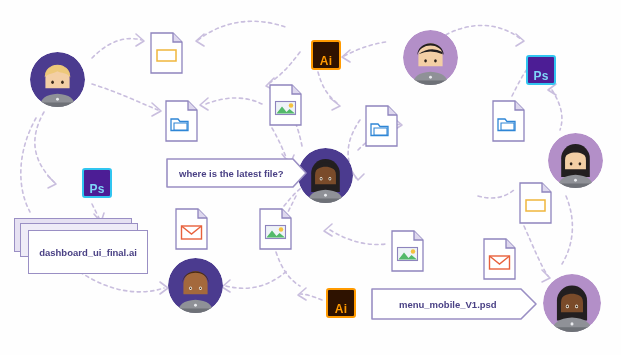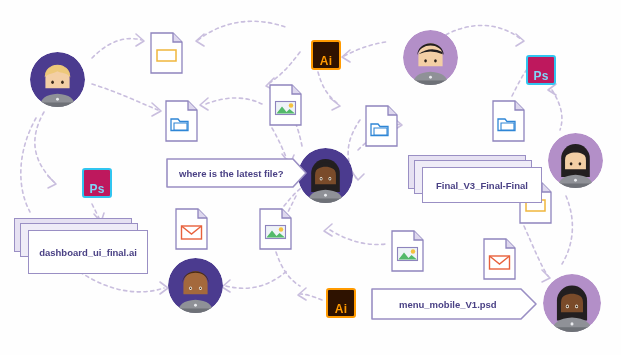--- a/index.html
+++ b/index.html
@@ -16,21 +16,21 @@
   .avatar { border-radius:50%; overflow:hidden; position:absolute; }
   .avatar svg { display:block; width:100%; height:100%; }
 
   
   .badge {
     position:absolute; border-radius:3px; display:flex;
     align-items:flex-end; justify-content:center;
     font-weight:bold; letter-spacing:.2px;
   }
   .badge-ai { background:#2e1200; border:2.5px solid #ff9a00; color:#ff9a00; }
-  .badge-ps { background:#be185d; border:2.5px solid #31c5f0; color:#7fd6f7; }
+  .badge-ps { background:#4c1d95; border:2.5px solid #31c5f0; color:#7fd6f7; }
 
   
   .fileicon { position:absolute; }
   .fileicon svg { display:block; width:100%; height:100%; }
 
   
   .stack { position:absolute; }
   .stack .card {
     position:absolute; background:#ffffff; border:1.6px solid #9a8fc4;
   }
@@ -323,27 +323,20 @@
   </div>
 
   <div class="stack" style="left:14px;top:218px;width:136px;height:52px;">
     <div class="card back2" style="left:0;top:0;width:118px;height:34px;"></div>
     <div class="card back1" style="left:6px;top:5px;width:118px;height:34px;"></div>
     <div class="card front" style="left:14px;top:12px;width:120px;height:44px;">
       <span>dashboard_ui_final.ai</span>
     </div>
   </div>
 
-  <div class="stack" style="left:408px;top:155px;width:136px;height:52px;">
-    <div class="card back2" style="left:0;top:0;width:118px;height:34px;"></div>
-    <div class="card back1" style="left:6px;top:5px;width:118px;height:34px;"></div>
-    <div class="card front" style="left:14px;top:12px;width:120px;height:36px;">
-      <span>Final_V3_Final-Final</span>
-    </div>
-  </div>
 
   <div class="node" style="left:166px;top:158px;width:142px;height:30px;">
     <svg viewBox="0 0 142 30" style="position:absolute;inset:0;width:100%;height:100%;">
       <path d="M1 1 h126 l13 14 l-13 14 h-126z" fill="#ffffff" stroke="#9a8fc4" stroke-width="1.6" stroke-linejoin="round"></path>
     </svg>
     <div style="position:absolute;inset:0;display:flex;align-items:center;">
       <span style="padding-left:13px;color:#4a4185;font-size:9.5px;font-weight:bold;white-space:nowrap;">where is the latest file?</span>
     </div>
   </div>
 

